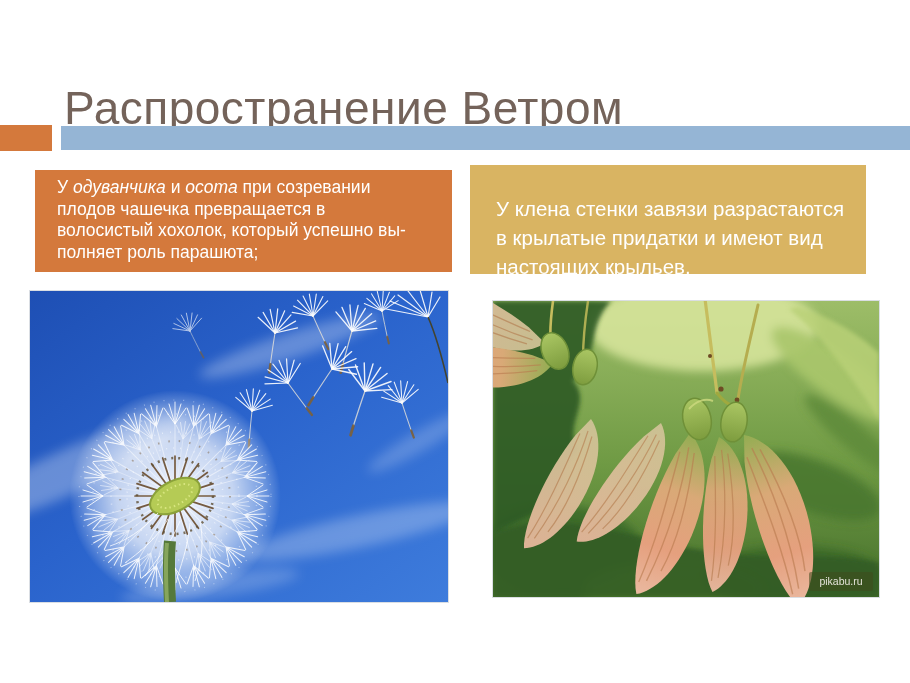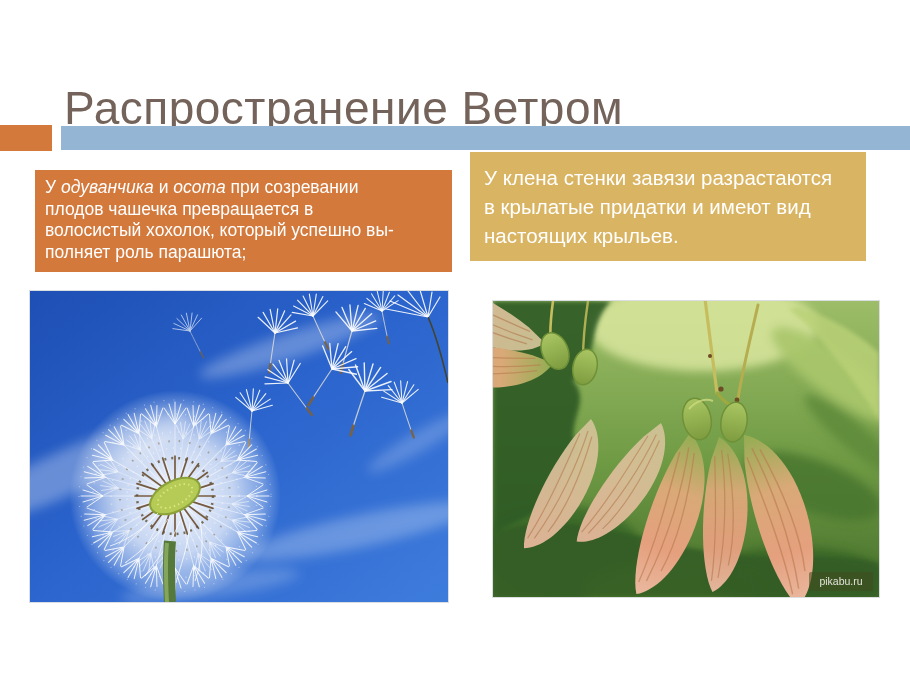--- a/index.html
+++ b/index.html
@@ -25,32 +25,32 @@
     position:absolute;left:0;top:125px;width:52px;height:26px;
     background:var(--accent_orange);
   }
   .band-blue{
     position:absolute;left:61px;top:126px;width:849px;height:24px;
     background:var(--bar_blue);
   }
   .textbox{
     position:absolute;color:var(--text_white);
   }
-  .textbox p{white-space:pre-line;}
+  .textbox p{white-space:pre-line;margin-left:12px;}
   .textbox.left{
     left:35px;top:170px;width:417px;height:102px;
     background:var(--box_orange);
     padding:7px 10px;font-size:17.5px;line-height:1.24;font-weight:700;
   }
   .textbox.left p{font-weight:400;}
   .textbox.left em{font-style:italic;}
   .textbox.right{
-    left:470px;top:152px;width:396px;height:109px;
+    left:470px;top:165px;width:396px;height:109px;
     background:var(--box_gold);
-    padding:11px 14px;font-size:20.5px;line-height:1.42;
+    padding:29px 14px;font-size:20.5px;line-height:1.42;
   }
   .photo{
     position:absolute;overflow:hidden;
     box-shadow:0 0 0 1px rgba(150,160,175,.35);
   }
   .photo svg{display:block;}
   .photo.dandelion{left:30px;top:291px;width:418px;height:311px;}
   .photo.maple{left:493px;top:301px;width:386px;height:296px;}
 </style>
 </head>

